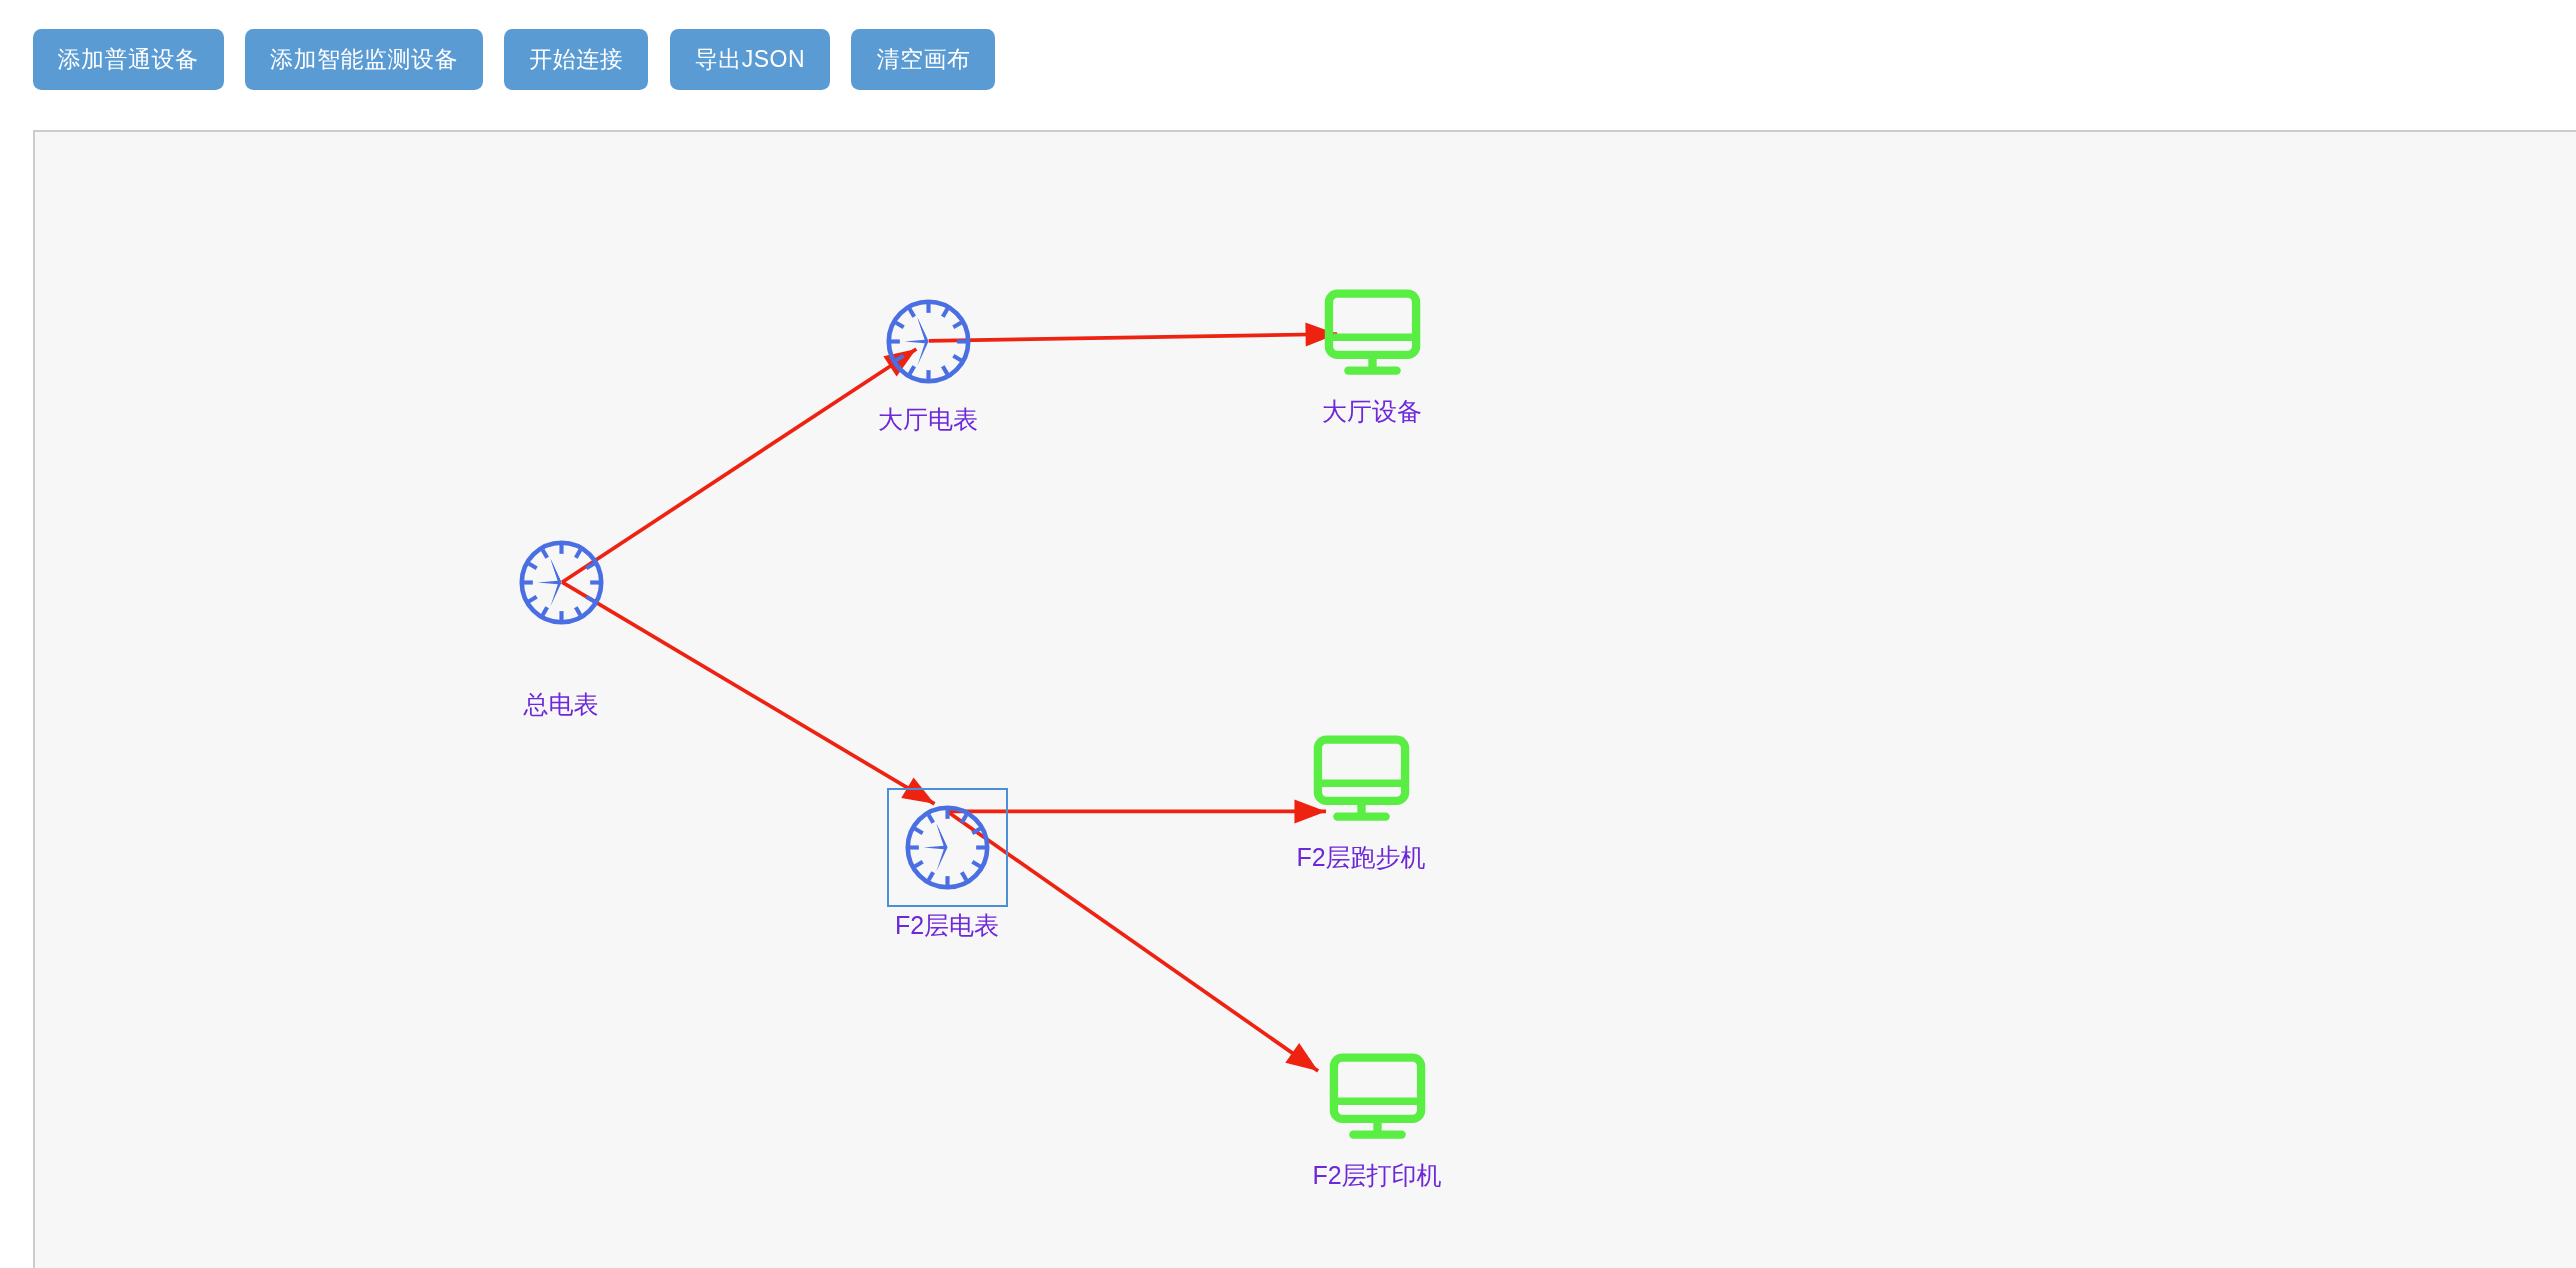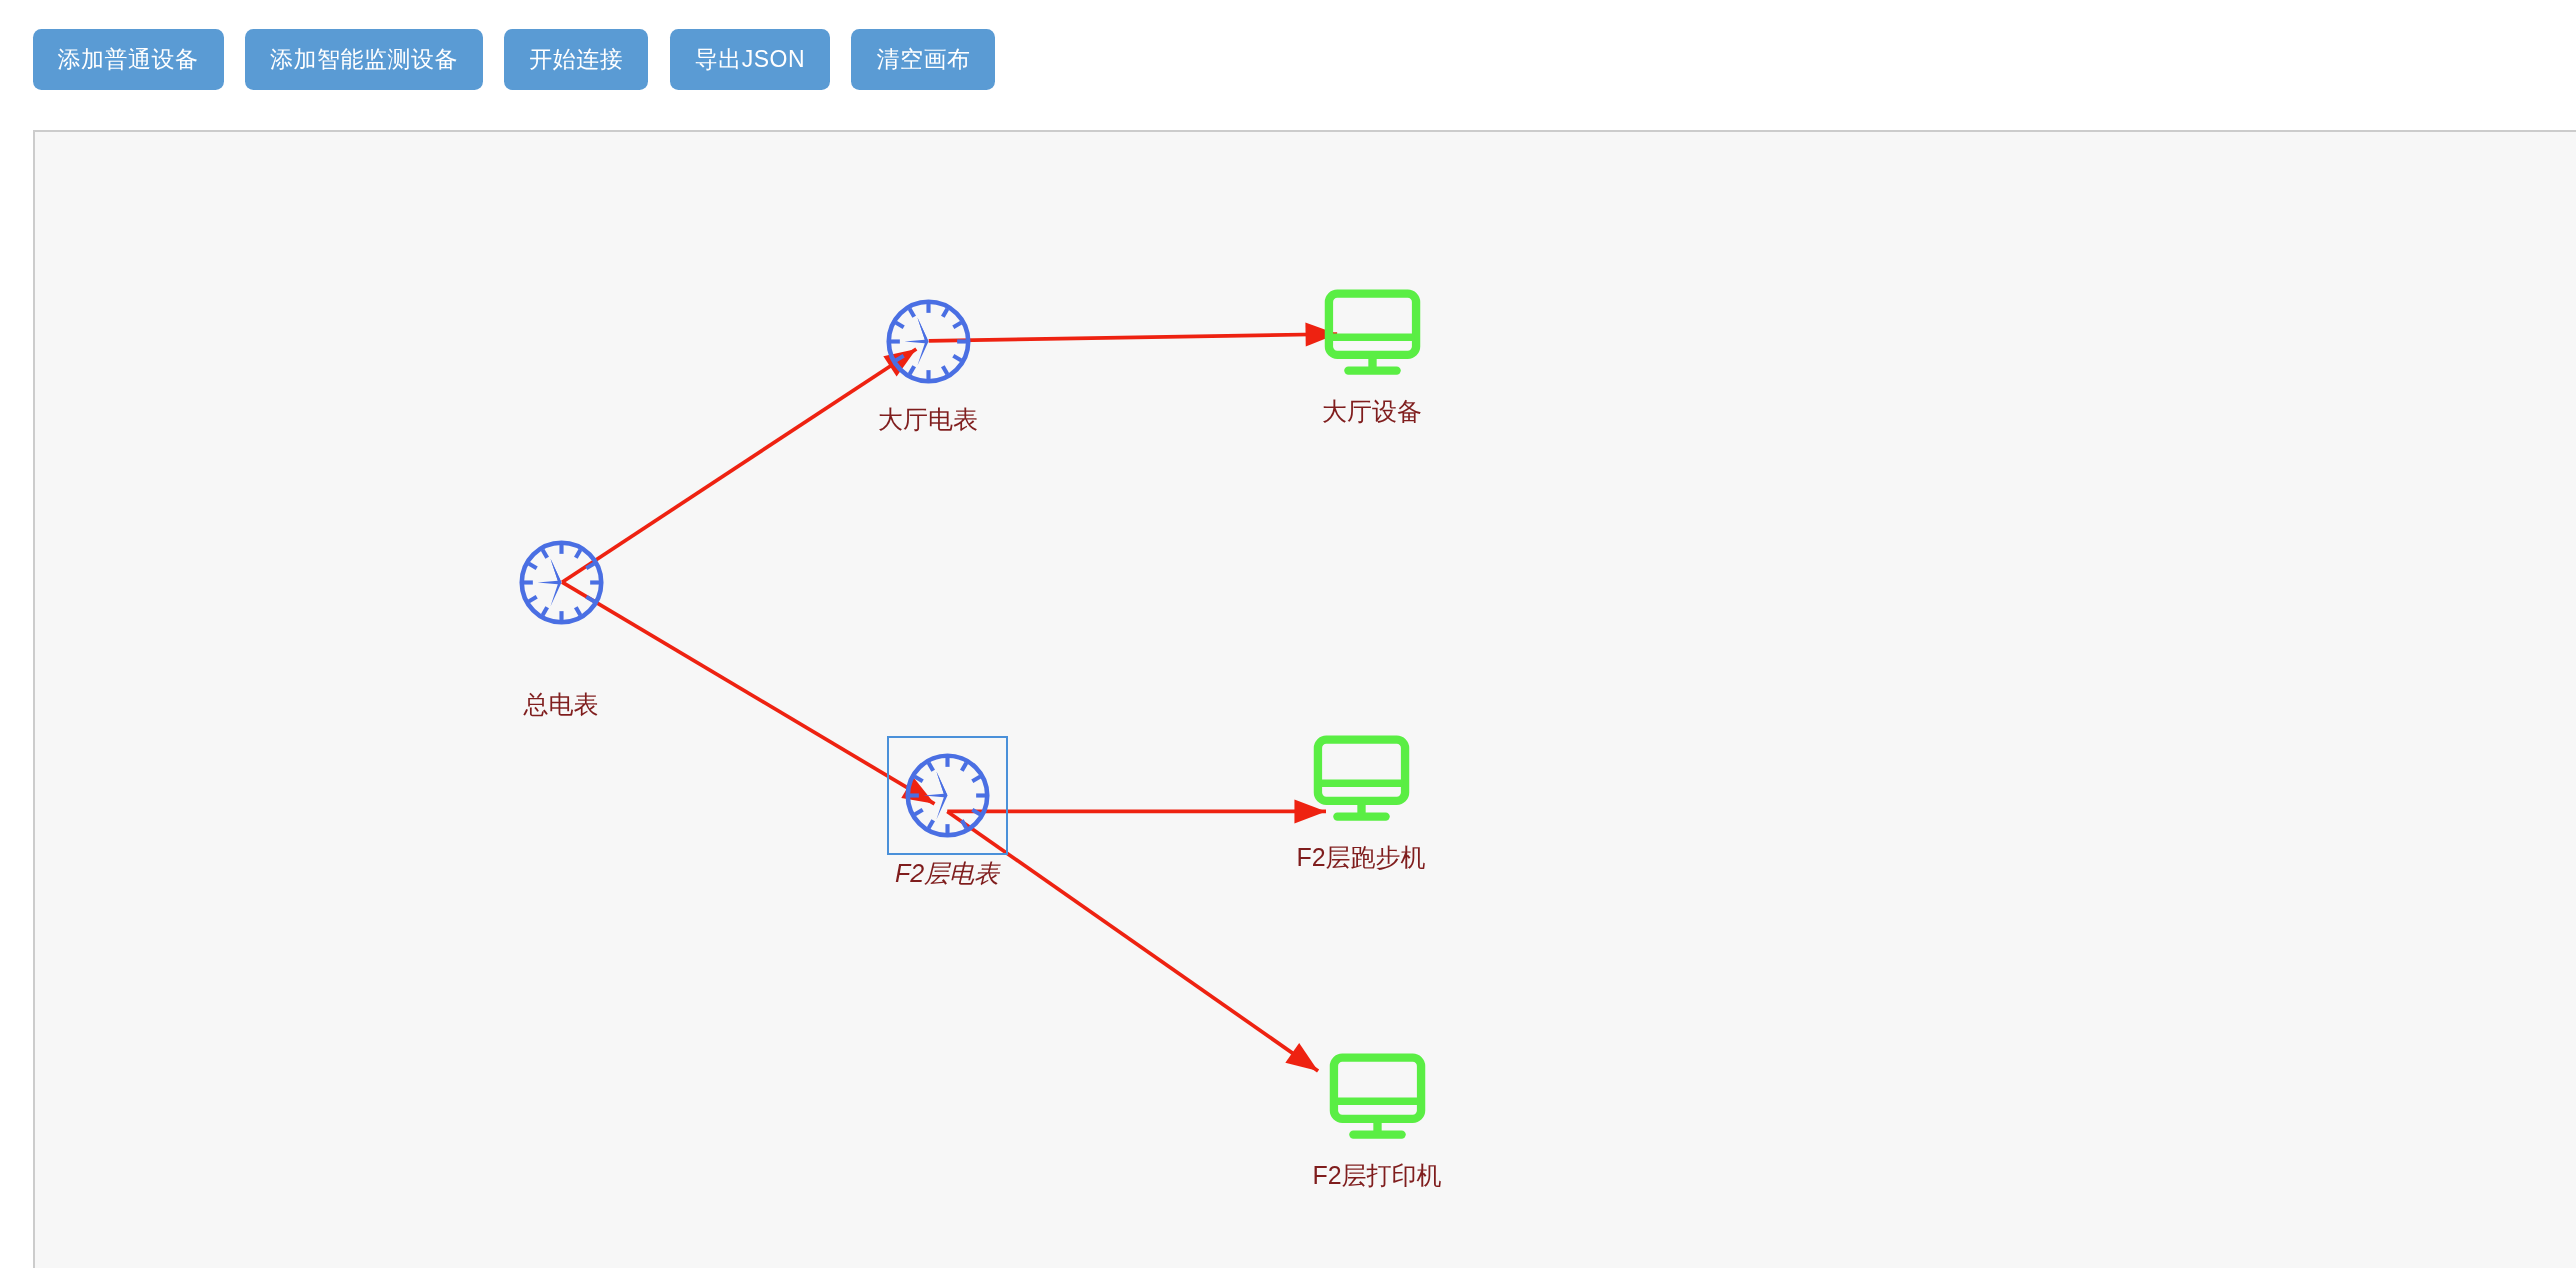--- a/index.html
+++ b/index.html
@@ -87,21 +87,21 @@
     justify-content: center;
   }
   .node.selected .node-icon {
     border: 2.8px solid #4a90d9;
     background: transparent;
   }
   .node-label {
     margin-top: 4.6px;
     font-family: "Liberation Sans", sans-serif;
     font-size: 25px;
-    color: #7f1d1d;
+    color: #6d28d9;
     white-space: nowrap;
     text-align: center;
     line-height: 1.1;
   }
   .node-icon svg { display: block; }
 </style>
 </head>
 <body>
 
 <div id="app">
@@ -186,21 +186,21 @@
           <div class="node-icon">
             <svg width="97" height="89" viewBox="0 0 104 96">
               <rect x="5" y="5" width="94" height="66" rx="9" ry="9" fill="none" stroke="#5aee44" stroke-width="9"></rect>
               <line x1="7" y1="52" x2="97" y2="52" stroke="#5aee44" stroke-width="8"></line>
               <line x1="52" y1="71" x2="52" y2="85" stroke="#5aee44" stroke-width="9"></line>
               <line x1="26" y1="88" x2="78" y2="88" stroke="#5aee44" stroke-width="9" stroke-linecap="round"></line>
             </svg>
           </div>
           <div class="node-label">大厅设备</div>
         </div>
-        <div class="node selected" style="left: 852px; top: 604px; font-style: italic;">
+        <div class="node selected" style="left: 852px; top: 656px;">
           <div class="node-icon">
             <svg width="85" height="85" viewBox="0 0 92 92">
               <circle cx="46" cy="46" r="43" fill="none" stroke="#4a6fe3" stroke-width="5"></circle>
               <line x1="46.00" y1="15.00" x2="46.00" y2="5.00" stroke="#4a6fe3" stroke-width="4.5" stroke-linecap="butt"></line>
               <line x1="61.50" y1="19.15" x2="66.50" y2="10.49" stroke="#4a6fe3" stroke-width="4.5" stroke-linecap="butt"></line>
               <line x1="72.85" y1="30.50" x2="81.51" y2="25.50" stroke="#4a6fe3" stroke-width="4.5" stroke-linecap="butt"></line>
               <line x1="77.00" y1="46.00" x2="87.00" y2="46.00" stroke="#4a6fe3" stroke-width="4.5" stroke-linecap="butt"></line>
               <line x1="72.85" y1="61.50" x2="81.51" y2="66.50" stroke="#4a6fe3" stroke-width="4.5" stroke-linecap="butt"></line>
               <line x1="61.50" y1="72.85" x2="66.50" y2="81.51" stroke="#4a6fe3" stroke-width="4.5" stroke-linecap="butt"></line>
               <line x1="46.00" y1="77.00" x2="46.00" y2="87.00" stroke="#4a6fe3" stroke-width="4.5" stroke-linecap="butt"></line>

